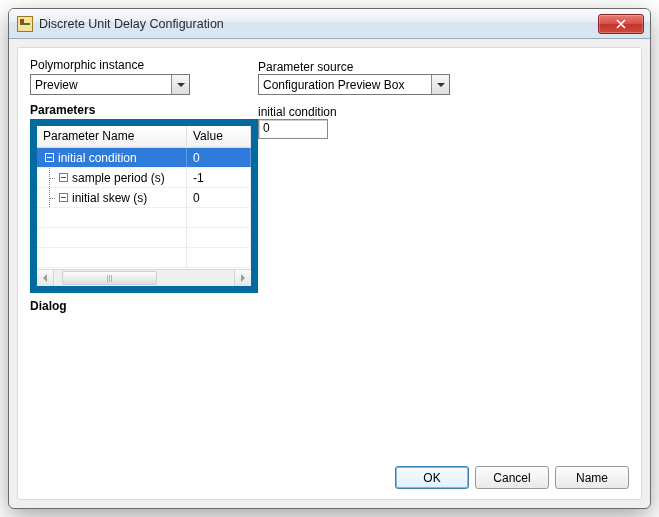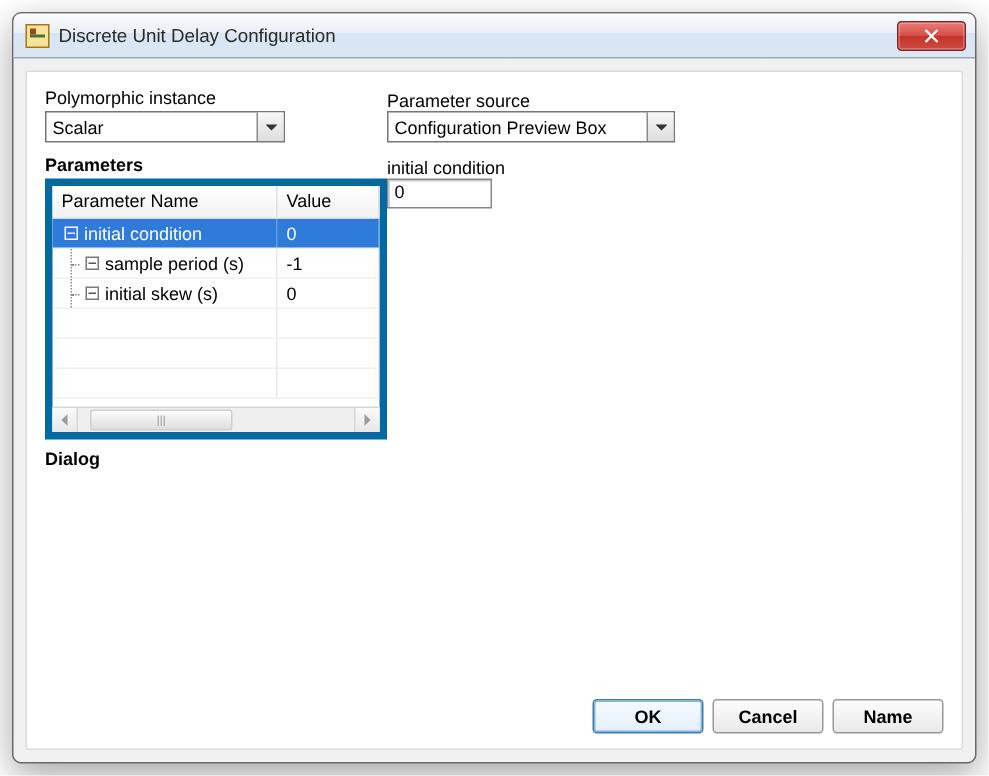--- a/index.html
+++ b/index.html
@@ -104,21 +104,21 @@
   .combo .combo-btn svg{ width:8px; height:8px; }
 
   .section-header {
     font-weight: bold;
     margin-top: 8px;
     margin-bottom: 2px;
   }
 
   
   .param-box {
-    border: 5px solid #0369a1;
+    border: 7px solid #0369a1;
     background:#fff;
     height: 174px;
     display:flex; flex-direction:column;
   }
   .param-head {
     display:flex;
     background: linear-gradient(to bottom,#fff,#f2f2f2);
     border-bottom: 1px solid #dadada;
     height: 22px;
     font-size:12px;
@@ -200,21 +200,20 @@
     border: 1px solid #888;
     box-shadow: inset 1px 1px 0 #ccc;
     padding: 1px 4px;
     background: #fff;
   }
 
   
   .button-bar {
     display:flex; justify-content:flex-end; gap:6px;
     margin-top: 8px;
-    font-weight: bold;
   }
   .btn {
     min-width: 74px; height: 23px;
     border: 1px solid #979797;
     border-radius: 3px;
     background: linear-gradient(to bottom,#fdfdfd,#e9e9e9);
     display:flex; align-items:center; justify-content:center;
     padding: 0 10px;
     font-size:12px;
   }
@@ -239,21 +238,21 @@
         </svg>
     </div>
   </div>
 
   <div class="content">
     <div class="columns">
 
       <div class="left-col">
         <div class="field-label">Polymorphic instance</div>
         <div class="combo">
-          <div class="combo-text">Scalar</div>
+          <div class="combo-text">Preview</div>
           <div class="combo-btn">
             <svg viewBox="0 0 8 8">
                 <path d="M0 2 L4 6 L8 2 Z" fill="#333"></path>
               </svg>
           </div>
         </div>
 
         <div class="section-header">Parameters</div>
 
         <div class="param-box">

